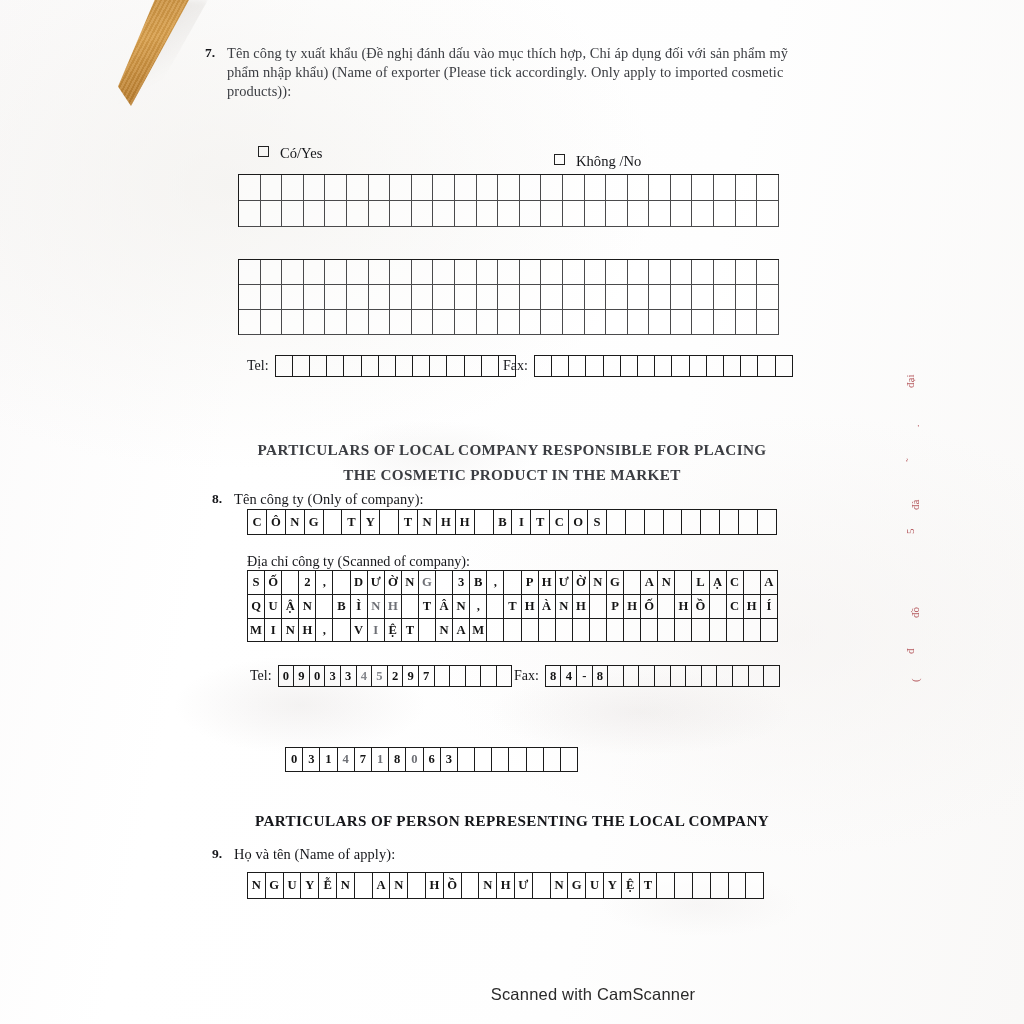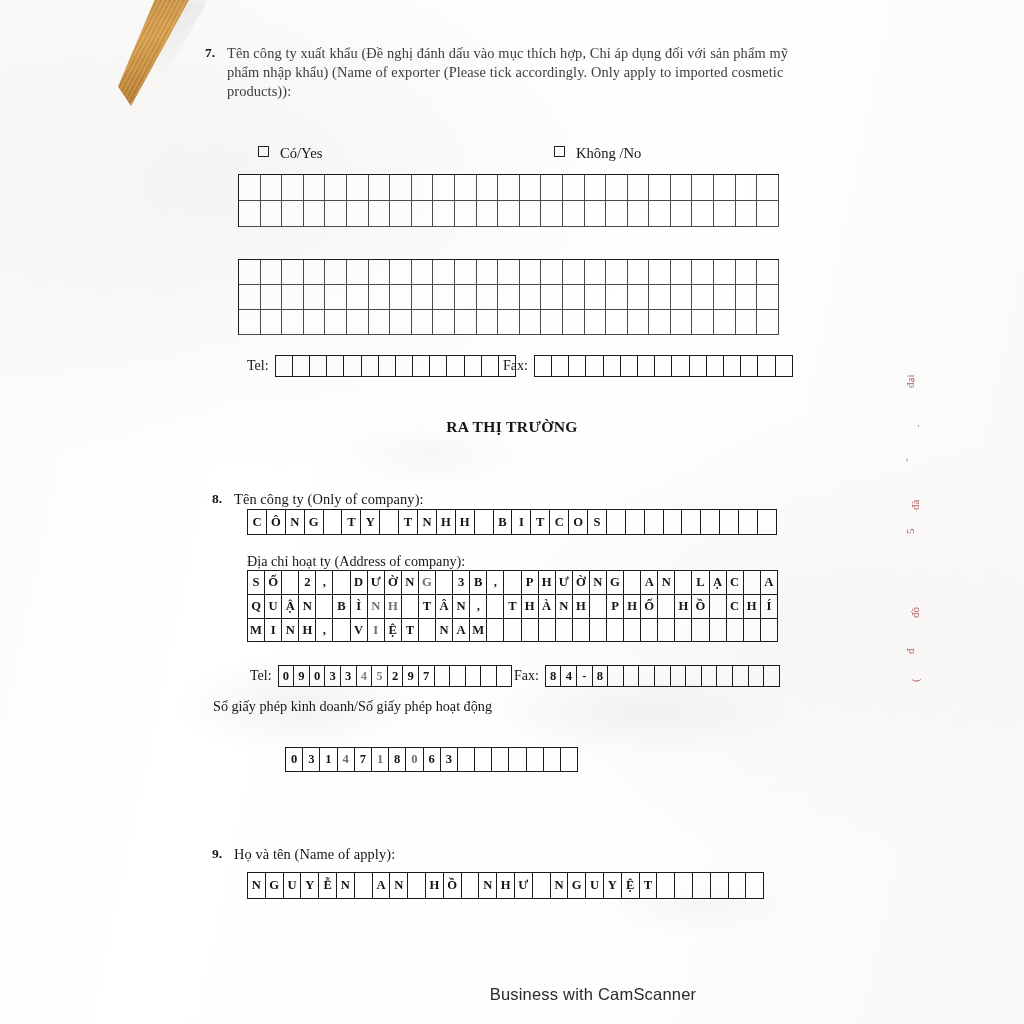--- a/index.html
+++ b/index.html
@@ -212,21 +212,21 @@
 
   <div class="numbered" style="left:205px; top:44px;">
     <div class="qnum">7.</div>
     <div class="qbody q7body faded">Tên công ty xuất khẩu (Đề nghị đánh dấu vào mục thích hợp, Chỉ áp dụng đối với sản phẩm mỹ phẩm nhập khẩu) (Name of exporter (Please tick accordingly. Only apply to imported cosmetic products)):</div>
   </div>
 
 
   <div class="cbrow" style="left:258px; top:144px;">
     <span class="cbox"></span><span class="cblabel">Có/Yes</span>
   </div>
-  <div class="cbrow" style="left:554px; top:144px;">
+  <div class="cbrow" style="left:554px; top:152px;">
     <span class="cbox"></span><span class="cblabel">Không /No</span>
   </div>
 
   <div class="grid empty-top" id="exporter-name-grid" style="left:238px; top:174px;">
       <div class="grow">
         <div class="cell" style="width: 21.6px; height: 26px;"></div>
         <div class="cell" style="width: 21.6px; height: 26px;"></div>
         <div class="cell" style="width: 21.6px; height: 26px;"></div>
         <div class="cell" style="width: 21.6px; height: 26px;"></div>
         <div class="cell" style="width: 21.6px; height: 26px;"></div>
@@ -398,21 +398,22 @@
         <div class="cell" style="width: 17.2px;"></div>
         <div class="cell" style="width: 17.2px;"></div>
         <div class="cell" style="width: 17.2px;"></div>
         <div class="cell" style="width: 17.2px;"></div>
         <div class="cell" style="width: 17.2px;"></div>
         <div class="cell" style="width: 17.2px;"></div>
         <div class="cell" style="width: 17.2px;"></div>
       </div>
   </div>
 
-  <div class="heading h-vi" style="top:418px;">RA THỊ TRƯỜNG</div>
+  <div class="heading h-en faded" style="top:441px;">PARTICULARS OF LOCAL COMPANY RESPONSIBLE FOR PLACING</div>
+  <div class="heading h-en faded" style="top:466px;">THE COSMETIC PRODUCT IN THE MARKET</div>
 
   <div class="numbered" style="left:212px; top:490px;">
     <div class="qnum">8.</div>
     <div class="qbody">Tên công ty (Only of company):</div>
   </div>
 
   <div class="grid" id="company-name-grid" style="left:247px; top:509px;">
       <div class="grow">
         <div class="cell" style="width: 18.9px; height: 25px;">C</div>
         <div class="cell" style="width: 18.9px; height: 25px;">Ô</div>
@@ -438,21 +439,21 @@
         <div class="cell" style="width: 18.9px; height: 25px;"></div>
         <div class="cell" style="width: 18.9px; height: 25px;"></div>
         <div class="cell" style="width: 18.9px; height: 25px;"></div>
         <div class="cell" style="width: 18.9px; height: 25px;"></div>
         <div class="cell" style="width: 18.9px; height: 25px;"></div>
         <div class="cell" style="width: 18.9px; height: 25px;"></div>
         <div class="cell" style="width: 18.9px; height: 25px;"></div>
       </div>
     </div>
 
-  <div class="subline" style="left:247px; top:552px;">Địa chỉ hoạt ty (Address of company):</div>
+  <div class="subline" style="left:247px; top:552px;">Địa chỉ công ty (Scanned of company):</div>
 
   <div class="grid" id="company-address-grid" style="left:247px; top:570px;">
       <div class="grow">
         <div class="cell" style="width: 17.1px; height: 23.8px;">S</div>
         <div class="cell" style="width: 17.1px; height: 23.8px;">Ố</div>
         <div class="cell" style="width: 17.1px; height: 23.8px;"></div>
         <div class="cell" style="width: 17.1px; height: 23.8px;">2</div>
         <div class="cell" style="width: 17.1px; height: 23.8px;">,</div>
         <div class="cell" style="width: 17.1px; height: 23.8px;"></div>
         <div class="cell" style="width: 17.1px; height: 23.8px;">D</div>
@@ -583,21 +584,20 @@
         <div class="cell" style="width: 15.6px;"></div>
         <div class="cell" style="width: 15.6px;"></div>
         <div class="cell" style="width: 15.6px;"></div>
         <div class="cell" style="width: 15.6px;"></div>
         <div class="cell" style="width: 15.6px;"></div>
         <div class="cell" style="width: 15.6px;"></div>
         <div class="cell" style="width: 15.6px;"></div>
       </div>
   </div>
 
-  <div class="subline" style="left:213px; top:697px;">Số giấy phép kinh doanh/Số giấy phép hoạt động</div>
 
   <div class="grid" id="registration-grid" style="left:285px; top:747px;">
       <div class="grow">
         <div class="cell" style="width: 17.2px; height: 24px;">0</div>
         <div class="cell" style="width: 17.2px; height: 24px;">3</div>
         <div class="cell" style="width: 17.2px; height: 24px;">1</div>
         <div class="cell" style="width: 17.2px; height: 24px; color: rgb(110, 112, 118);">4</div>
         <div class="cell" style="width: 17.2px; height: 24px;">7</div>
         <div class="cell" style="width: 17.2px; height: 24px; color: rgb(110, 112, 118);">1</div>
         <div class="cell" style="width: 17.2px; height: 24px;">8</div>
@@ -607,20 +607,21 @@
         <div class="cell" style="width: 17.2px; height: 24px;"></div>
         <div class="cell" style="width: 17.2px; height: 24px;"></div>
         <div class="cell" style="width: 17.2px; height: 24px;"></div>
         <div class="cell" style="width: 17.2px; height: 24px;"></div>
         <div class="cell" style="width: 17.2px; height: 24px;"></div>
         <div class="cell" style="width: 17.2px; height: 24px;"></div>
         <div class="cell" style="width: 17.2px; height: 24px;"></div>
       </div>
     </div>
 
+  <div class="heading h-en" style="top:812px;">PARTICULARS OF PERSON REPRESENTING THE LOCAL COMPANY</div>
 
   <div class="numbered" style="left:212px; top:845px;">
     <div class="qnum">9.</div>
     <div class="qbody">Họ và tên (Name of apply):</div>
   </div>
 
   <div class="grid" id="person-name-grid" style="left:247px; top:872px;">
       <div class="grow">
         <div class="cell" style="width: 17.8px; height: 26px;">N</div>
         <div class="cell" style="width: 17.8px; height: 26px;">G</div>
@@ -659,16 +660,16 @@
       <span class="redmark" style="top: 48px; left: 9px;">&nbsp;.</span>
       <span class="redmark" style="top: 80px; left: 4px;">̃</span>
       <span class="redmark" style="top: 128px; left: 9px;">đà</span>
       <span class="redmark" style="top: 152px; left: 4px;">5</span>
       <span class="redmark" style="top: 236px; left: 9px;">đồ</span>
       <span class="redmark" style="top: 272px; left: 4px;">đ</span>
       <span class="redmark" style="top: 300px; left: 9px;">(</span>
     </div>
 
   <div id="camscanner">
-    <span class="cs-inner">Business with CamScanner</span>
+    <span class="cs-inner">Scanned with CamScanner</span>
   </div>
 
 </div>
 
 </body></html>

